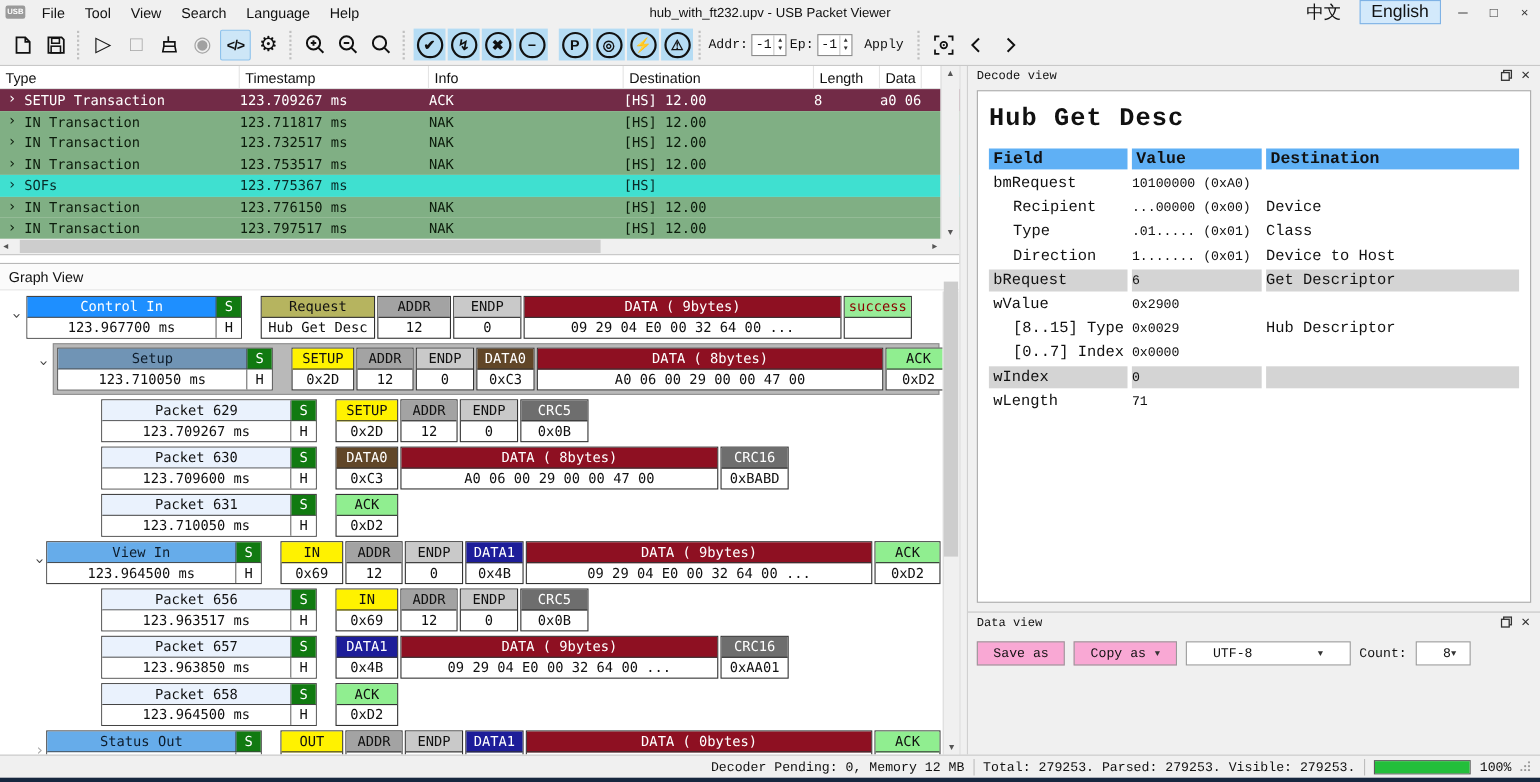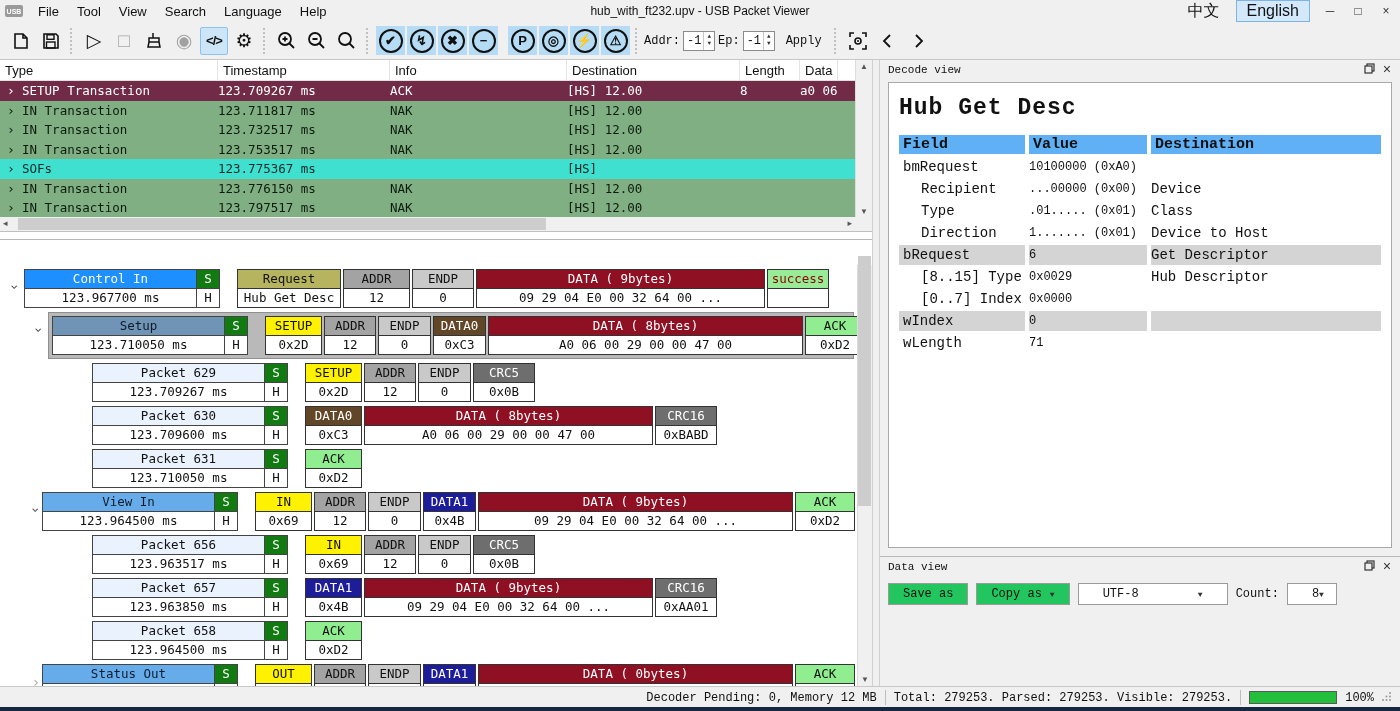--- a/index.html
+++ b/index.html
@@ -110,21 +110,21 @@
   .d-row { display:grid; grid-template-columns:126px 118px 1fr; gap:4px; height:22px; align-items:center; }
   .d-row > div { height:20px; line-height:20px; overflow:hidden; white-space:nowrap; }
   .d-row.shade > div { background:#d4d4d4; }
   .d-field { font-size:14px; padding-left:4px; }
   .d-field.ind { padding-left:22px; }
   .d-val { font-size:12px; }
   .d-desc { font-size:14px; }
 
   #data-dock { flex:1; border-top:1px solid #b8b8b8; display:flex; flex-direction:column; }
   #dv-toolbar { display:flex; align-items:center; gap:8px; padding:6px 8px 5px 8px; font-family:"Liberation Mono",monospace; font-size:12px; }
-  .dvbtn { border:1px solid #9a9a9a; background:#22c55e; padding:3px 14px; display:flex; align-items:center; gap:8px; }
+  .dvbtn { border:1px solid #9a9a9a; background:#f9a8d4; padding:3px 14px; display:flex; align-items:center; gap:8px; }
   .dvsel { border:1px solid #9a9a9a; background:#fff; padding:3px 24px; display:flex; align-items:center; justify-content:space-between; }
   .dd { font-size:8px; color:#333; }
   #dv-hexbox { flex:1; margin:0 8px 8px 8px; background:#fff; border:1px solid #8a8a8a; display:flex;
     font-family:"DejaVu Sans Mono",monospace; font-size:12.5px; overflow:hidden; }
   #hex-off { width:36px; background:#9c9c9c; color:#1a1a1a; padding:3px 3px; }
   #hex-off div { line-height:17px; }
   #hex-bytes { width:190px; padding:3px 6px; border-right:1px solid #b0b0b0; line-height:17px; letter-spacing:1px; }
   #hex-ascii { flex:1; padding:3px 8px; line-height:17px; }
   .hl { background:#b9b9b9; }
 
@@ -379,20 +379,21 @@
           <span>▼</span>
         </div>
       <div id="pkt-hscroll">
         <span class="hs-arrow" style="left:3px">◂</span>
         <div id="pkt-hthumb"></div>
         <span class="hs-arrow" style="right:20px">▸</span>
       </div>
     </div>
 
     <div id="graph-panel">
+      <div id="graph-title">Graph View</div>
       <div id="graph-body">
           <div class="g-row" style="margin-left: 6px;">
             <div class="g-chev"><span class="chev-down">›</span></div>
             <div class="g-wrap">
               <div class="g-head">
                 <div class="g-ht tc-blue">Control In</div>
                 <div class="g-sc">S</div>
                 <div class="g-time">123.967700 ms</div>
                 <div class="g-hc">H</div>
               </div>
@@ -723,20 +724,25 @@
               <div class="d-field ind">Direction</div>
               <div class="d-val">1....... (0x01)</div>
               <div class="d-desc">Device to Host</div>
             </div>
             <div class="d-row shade">
               <div class="d-field">bRequest</div>
               <div class="d-val">6</div>
               <div class="d-desc">Get Descriptor</div>
             </div>
             <div class="d-row">
+              <div class="d-field">wValue</div>
+              <div class="d-val">0x2900</div>
+              <div class="d-desc"></div>
+            </div>
+            <div class="d-row">
               <div class="d-field ind">[8..15] Type</div>
               <div class="d-val">0x0029</div>
               <div class="d-desc">Hub Descriptor</div>
             </div>
             <div class="d-row">
               <div class="d-field ind">[0..7] Index</div>
               <div class="d-val">0x0000</div>
               <div class="d-desc"></div>
             </div>
             <div class="d-row shade">

